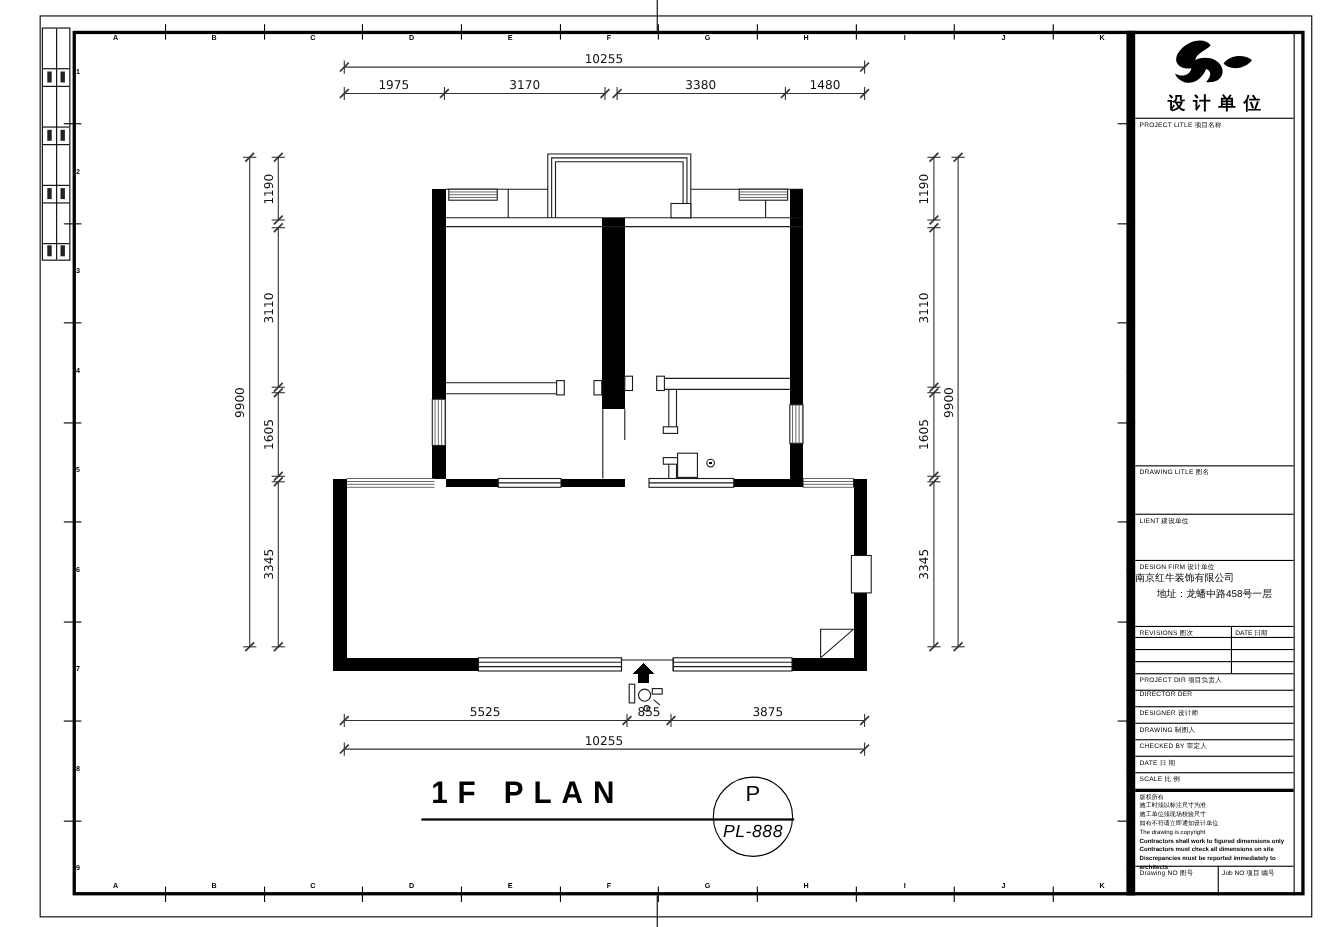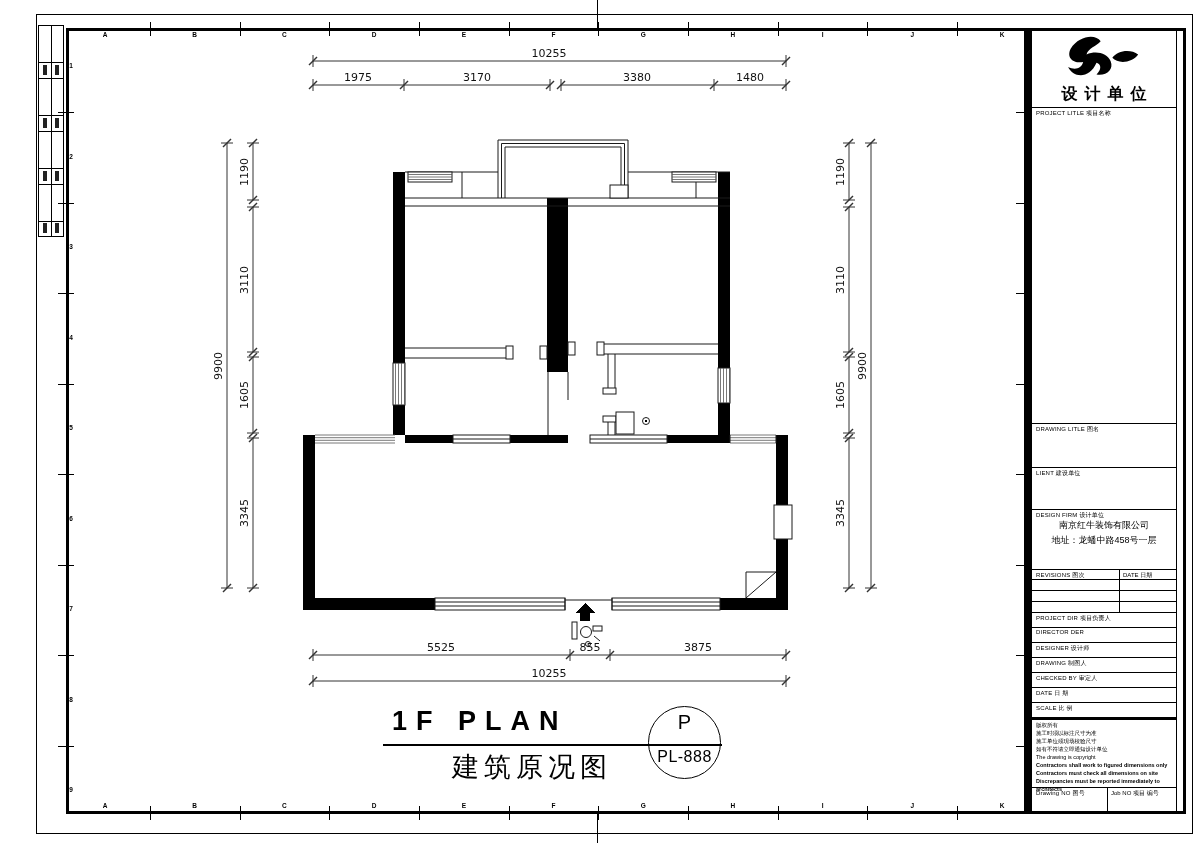--- a/index.html
+++ b/index.html
@@ -22,33 +22,33 @@
   .gth{position:absolute;width:16px;height:1px;background:#000;}
   
   .bindbox{position:absolute;left:38px;top:25px;width:26px;height:212px;border:1px solid #000;box-sizing:border-box;}
   .bm{position:absolute;width:4px;height:10px;background:#222;}
   
   .tb-label{position:absolute;left:1036px;font-size:6px;letter-spacing:.2px;color:#000;white-space:nowrap;}
   .tb-label2{position:absolute;font-size:6px;color:#000;white-space:nowrap;}
   .tb-line{position:absolute;left:1032px;width:144px;height:1px;background:#000;}
   .brand-text{position:absolute;left:1032px;top:84px;width:144px;text-align:center;
               font-size:16px;font-weight:bold;letter-spacing:7px;text-indent:7px;}
-  .firm-name{position:absolute;left:1032px;top:519px;width:144px;text-align:center;font-size:9px;}
+  .firm-name{position:absolute;left:1032px;top:519px;width:144px;text-align:left;font-size:9px;}
   .firm-addr{position:absolute;left:1032px;top:534px;width:144px;text-align:center;font-size:9px;}
   .notes{position:absolute;left:1036px;top:721px;width:138px;font-size:5.5px;line-height:8px;}
   .notes .b{font-weight:bold;}
   
   .plan-title-en{position:absolute;left:392px;top:706px;font-size:27px;font-weight:900;
                  letter-spacing:9px;transform:scaleY(1.05);white-space:nowrap;}
   .plan-title-cn{position:absolute;left:452px;top:749px;font-size:27px;letter-spacing:5px;white-space:nowrap;}
   .title-rule{position:absolute;left:383px;top:744px;width:339px;height:2px;background:#000;}
   .stamp{position:absolute;left:648px;top:706px;width:73px;height:73px;border:1.5px solid #000;
          border-radius:50%;box-sizing:border-box;}
   .stamp-top{position:absolute;left:648px;top:711px;width:73px;text-align:center;font-size:20px;}
-  .stamp-bot{position:absolute;left:648px;top:748px;width:73px;text-align:center;font-size:16px;letter-spacing:.5px;}
+  .stamp-bot{position:absolute;left:648px;top:748px;width:73px;text-align:center;font-size:16px;letter-spacing:.5px;font-style:italic;}
   
   svg text{font-family:"DejaVu Sans","Liberation Sans",sans-serif;}
   .w{fill:#000;shape-rendering:crispEdges;}
   .tl{stroke:#1a1a1a;fill:none;stroke-width:1;}
   .wf{fill:#fff;stroke:#1a1a1a;stroke-width:1;}
   .hz{stroke:#555;stroke-width:0.8;}
   .dl{stroke:#333;stroke-width:1;fill:none;}
   .dim{font-size:11px;fill:#111;text-anchor:middle;}
   .tk line{stroke:#333;stroke-width:1;}
   .tk .slash{stroke-width:1.5;}
@@ -300,21 +300,20 @@
     <i class="bm" style="left:4px;top:92px;"></i>
       <i class="bm" style="left:16px;top:92px;"></i>
     <i class="bm" style="left:4px;top:145px;"></i>
       <i class="bm" style="left:16px;top:145px;"></i>
     <i class="bm" style="left:4px;top:197px;"></i>
       <i class="bm" style="left:16px;top:197px;"></i>
   </div>
 
   <div class="plan-title-en">1F PLAN</div>
   <div class="title-rule"></div>
-  <div class="plan-title-cn">建筑原况图</div>
   <div class="stamp"></div>
   <div class="stamp-top">P</div>
   <div class="stamp-bot">PL-888</div>
 
   <svg class="abs" style="left:1054px;top:32px;" width="100" height="50" viewBox="0 0 100 60">
     <path fill="#000" d="M10,20 C20,4 40,2 46,11 C41,17 31,19 29,27 C40,22 54,25 58,35
       C62,45 53,53 41,51 C47,45 47,39 41,37 C32,58 12,54 7,42 C15,46 23,44 25,36
       C15,38 4,32 10,20 Z M60,31 C66,22 82,20 91,27 C84,37 67,39 60,31 Z"></path>
   </svg>
   <div class="brand-text">设计单位</div>

